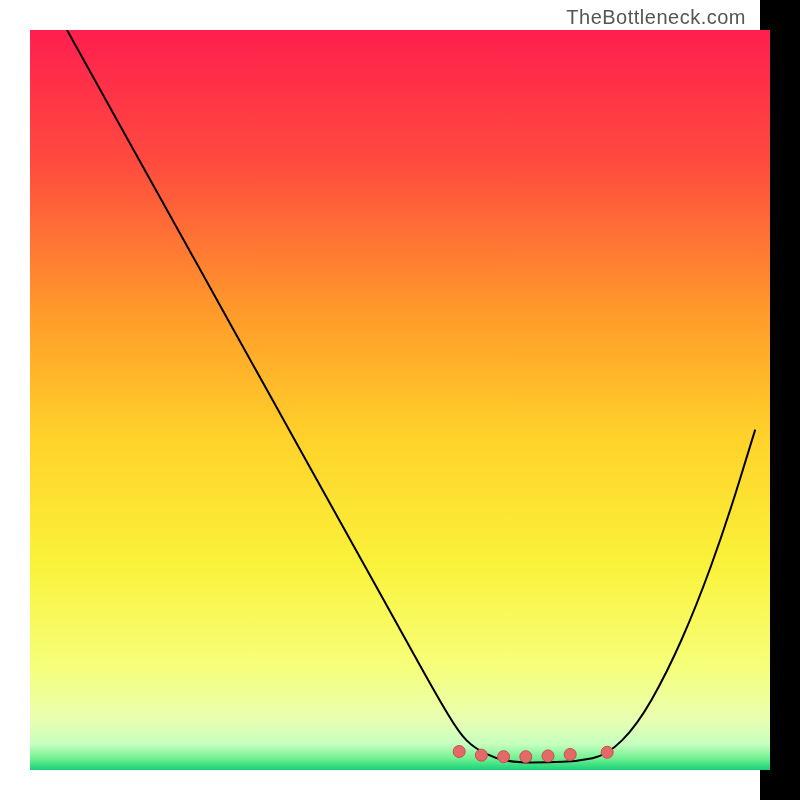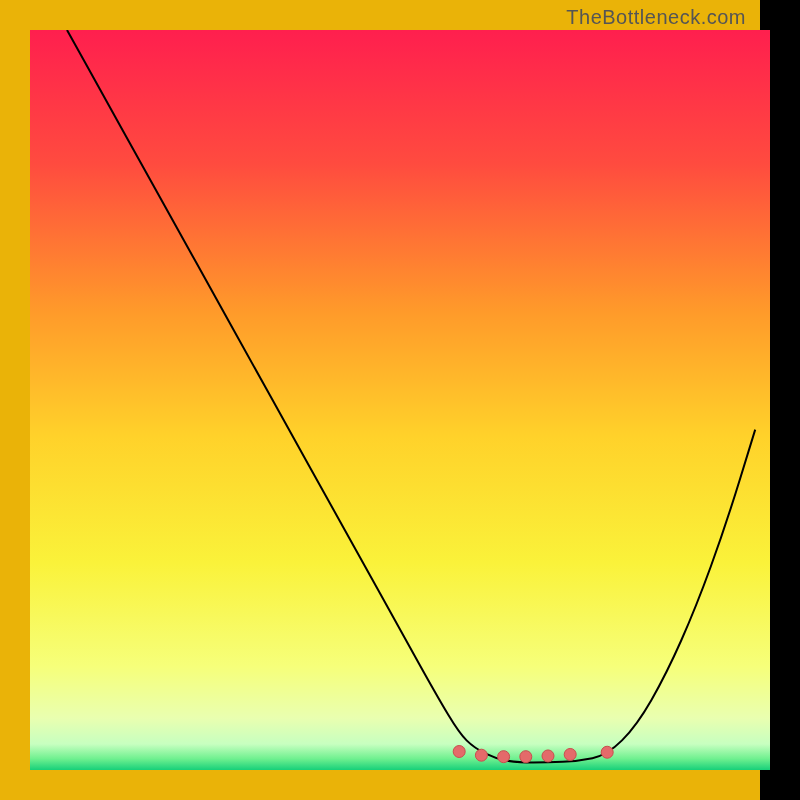--- a/index.html
+++ b/index.html
@@ -8,21 +8,21 @@
     width: 800px;
     height: 800px;
     overflow: hidden;
     background: #000;
     font-family: Arial, Helvetica, sans-serif;
   }
   .frame {
     position: relative;
     width: 760px;
     height: 800px;
-    background: #eab308;
+    background: #ffffff;
   }
   .plot {
     position: absolute;
     left: 30px;
     top: 30px;
     width: 740px;
     height: 740px;
   }
   .attribution {
     position: absolute;

